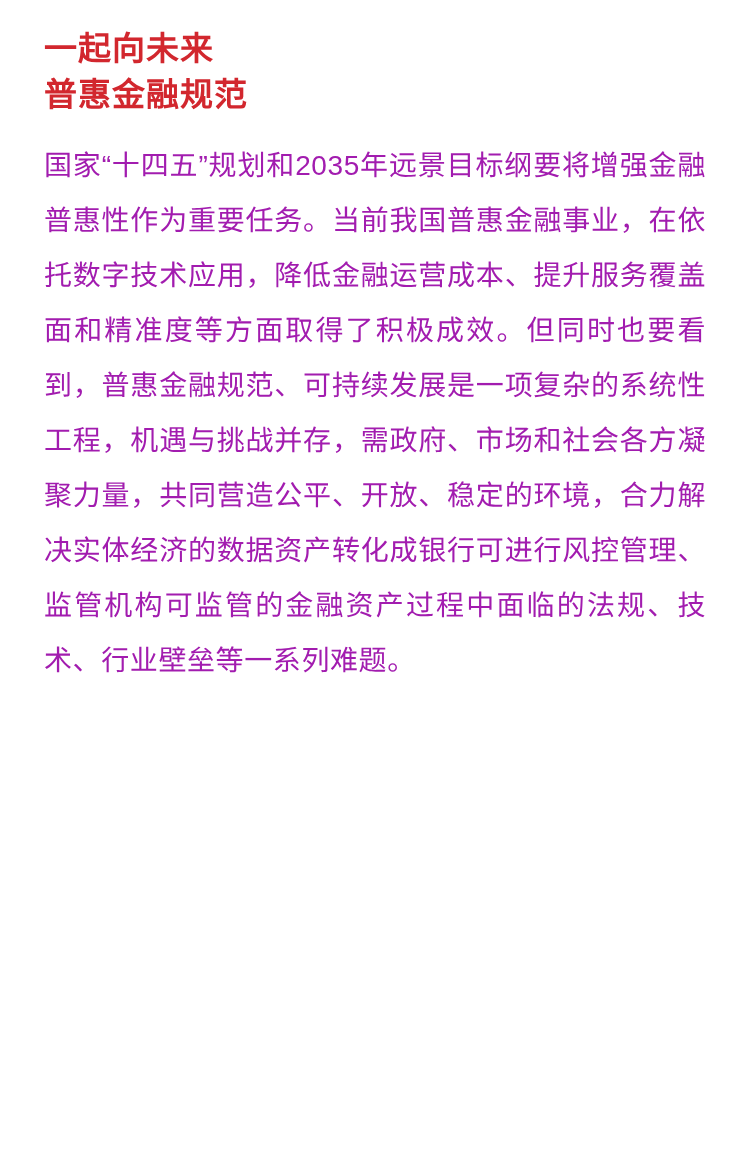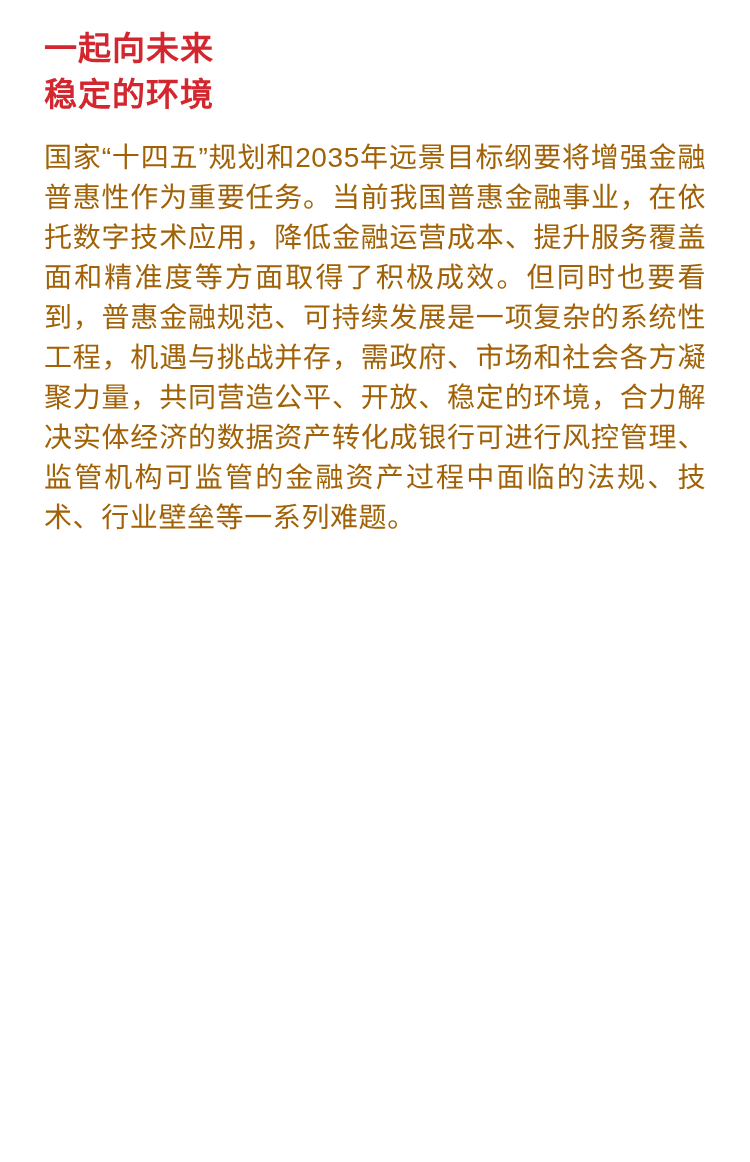--- a/index.html
+++ b/index.html
@@ -20,23 +20,23 @@
   }
   .heading {
     margin: 0;
     color: #d2272e;
     font-size: 33px;
     line-height: 46px;
     font-weight: 700;
     letter-spacing: 1px;
   }
   .body-copy {
-    color: #a16207;
+    color: #a21caf;
     font-size: 28px;
-    line-height: 40px;
+    line-height: 55px;
     letter-spacing: 0.6px;
     text-align: justify;
     text-justify: inter-ideograph;
   }
   .body-copy p {
     margin: 0;
   }
   .para-1 {
     margin-top: 20px !important;
   }
@@ -47,21 +47,21 @@
     font-weight: 700;
   }
 </style>
 </head>
 <body>
 
 <div class="page">
 
   <h1 class="heading">
     <span>一起向未来</span><br>
-    <span>稳定的环境</span>
+    <span>普惠金融规范</span>
   </h1>
 
   <div class="body-copy">
     <p class="para-1">国家“十四五”规划和2035年远景目标纲要将增强金融普惠性作为重要任务。当前我国普惠金融事业，在依托数字技术应用，降低金融运营成本、提升服务覆盖面和精准度等方面取得了积极成效。但同时也要看到，普惠金融规范、可持续发展是一项复杂的系统性工程，机遇与挑战并存，需政府、市场和社会各方凝聚力量，共同营造公平、开放、稳定的环境，合力解决实体经济的数据资产转化成银行可进行风控管理、监管机构可监管的金融资产过程中面临的法规、技术、行业壁垒等一系列难题。</p>
 
   </div>
 
 </div>
 
 </body></html>

